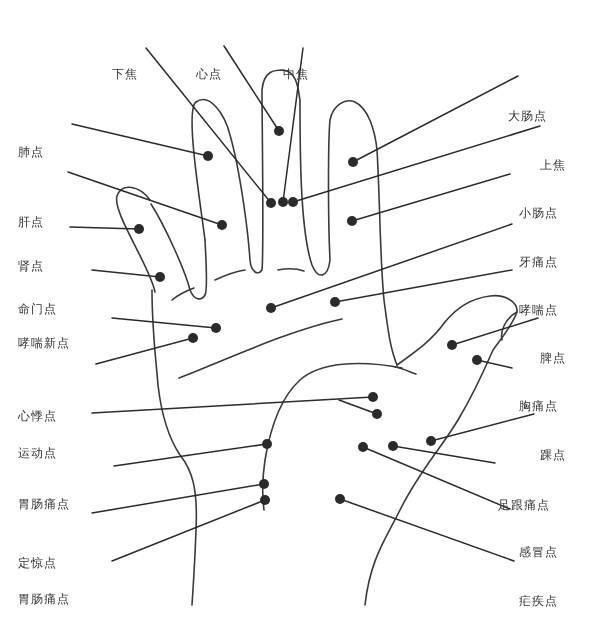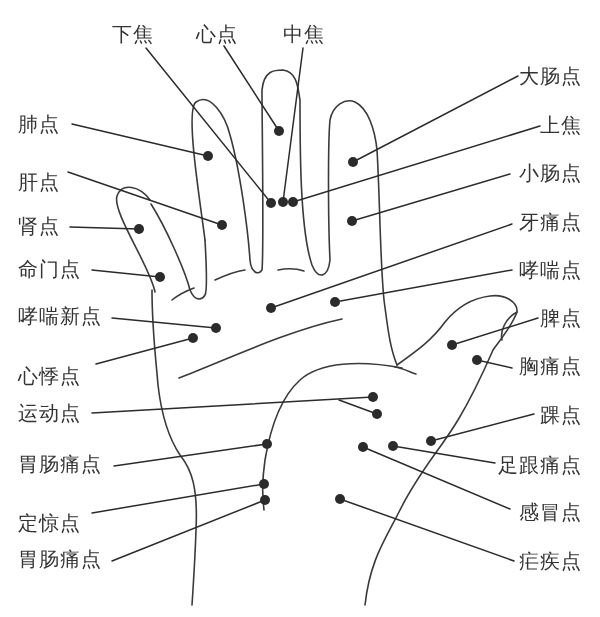--- a/index.html
+++ b/index.html
@@ -1,21 +1,21 @@
 <!DOCTYPE html>
 <html><head>
 <meta charset="utf-8">
 <style>
   html, body { margin: 0; padding: 0; background: #ffffff; }
   #stage { position: relative; width: 600px; height: 617px; background: #ffffff; overflow: hidden; }
   svg { position: absolute; left: 0; top: 0; }
   .outline { fill: none; stroke: #3a3a3a; stroke-width: 1.6; stroke-linecap: round; stroke-linejoin: round; }
   .leader { fill: none; stroke: #2b2b2b; stroke-width: 1.5; stroke-linecap: round; }
   .dot { fill: #2b2b2b; }
-  .lbl { position: absolute; font-family: Liberation Sans, sans-serif; font-size: 20px; color: #333333; white-space: nowrap; line-height: 20px; letter-spacing: 1px; }
+  .lbl { position: absolute; font-family: Liberation Sans, sans-serif; font-size: 12px; color: #333333; white-space: nowrap; line-height: 20px; letter-spacing: 1px; margin-top: 40px; }
 </style>
 </head>
 <body>
 
 <div id="stage">
   <svg width="600" height="617" viewBox="0 0 600 617">
 
     <g>
 
       <path class="outline" d="M150,200 C140,186 122,182 117,196 C112,212 150,266 155,292"></path>
@@ -92,32 +92,32 @@
         <circle cx="264" cy="484" r="5" class="dot"></circle>
         <circle cx="265" cy="500" r="5" class="dot"></circle>
         <circle cx="340" cy="499" r="5" class="dot"></circle>
       </g>
   </svg>
 
   <div class="lbl" style="left:112px;top:24px">下焦</div>
   <div class="lbl" style="left:196px;top:24px">心点</div>
   <div class="lbl" style="left:283px;top:24px">中焦</div>
 
-  <div class="lbl" style="left:18px;top:114px">肺点</div>
+  <div class="lbl" style="left:18px;top:102px">肺点</div>
   <div class="lbl" style="left:18px;top:172px">肝点</div>
   <div class="lbl" style="left:18px;top:216px">肾点</div>
   <div class="lbl" style="left:18px;top:259px">命门点</div>
-  <div class="lbl" style="left:18px;top:306px">哮喘新点</div>
+  <div class="lbl" style="left:18px;top:293px">哮喘新点</div>
   <div class="lbl" style="left:18px;top:366px">心悸点</div>
   <div class="lbl" style="left:18px;top:403px">运动点</div>
   <div class="lbl" style="left:18px;top:454px">胃肠痛点</div>
   <div class="lbl" style="left:18px;top:513px">定惊点</div>
   <div class="lbl" style="left:18px;top:549px">胃肠痛点</div>
 
-  <div class="lbl" style="left:519px;top:66px">大肠点</div>
+  <div class="lbl" style="left:508px;top:66px">大肠点</div>
   <div class="lbl" style="left:540px;top:115px">上焦</div>
   <div class="lbl" style="left:519px;top:163px">小肠点</div>
   <div class="lbl" style="left:519px;top:212px">牙痛点</div>
   <div class="lbl" style="left:519px;top:260px">哮喘点</div>
   <div class="lbl" style="left:540px;top:308px">脾点</div>
   <div class="lbl" style="left:519px;top:356px">胸痛点</div>
   <div class="lbl" style="left:540px;top:405px">踝点</div>
   <div class="lbl" style="left:498px;top:455px">足跟痛点</div>
   <div class="lbl" style="left:519px;top:502px">感冒点</div>
   <div class="lbl" style="left:519px;top:551px">疟疾点</div>

